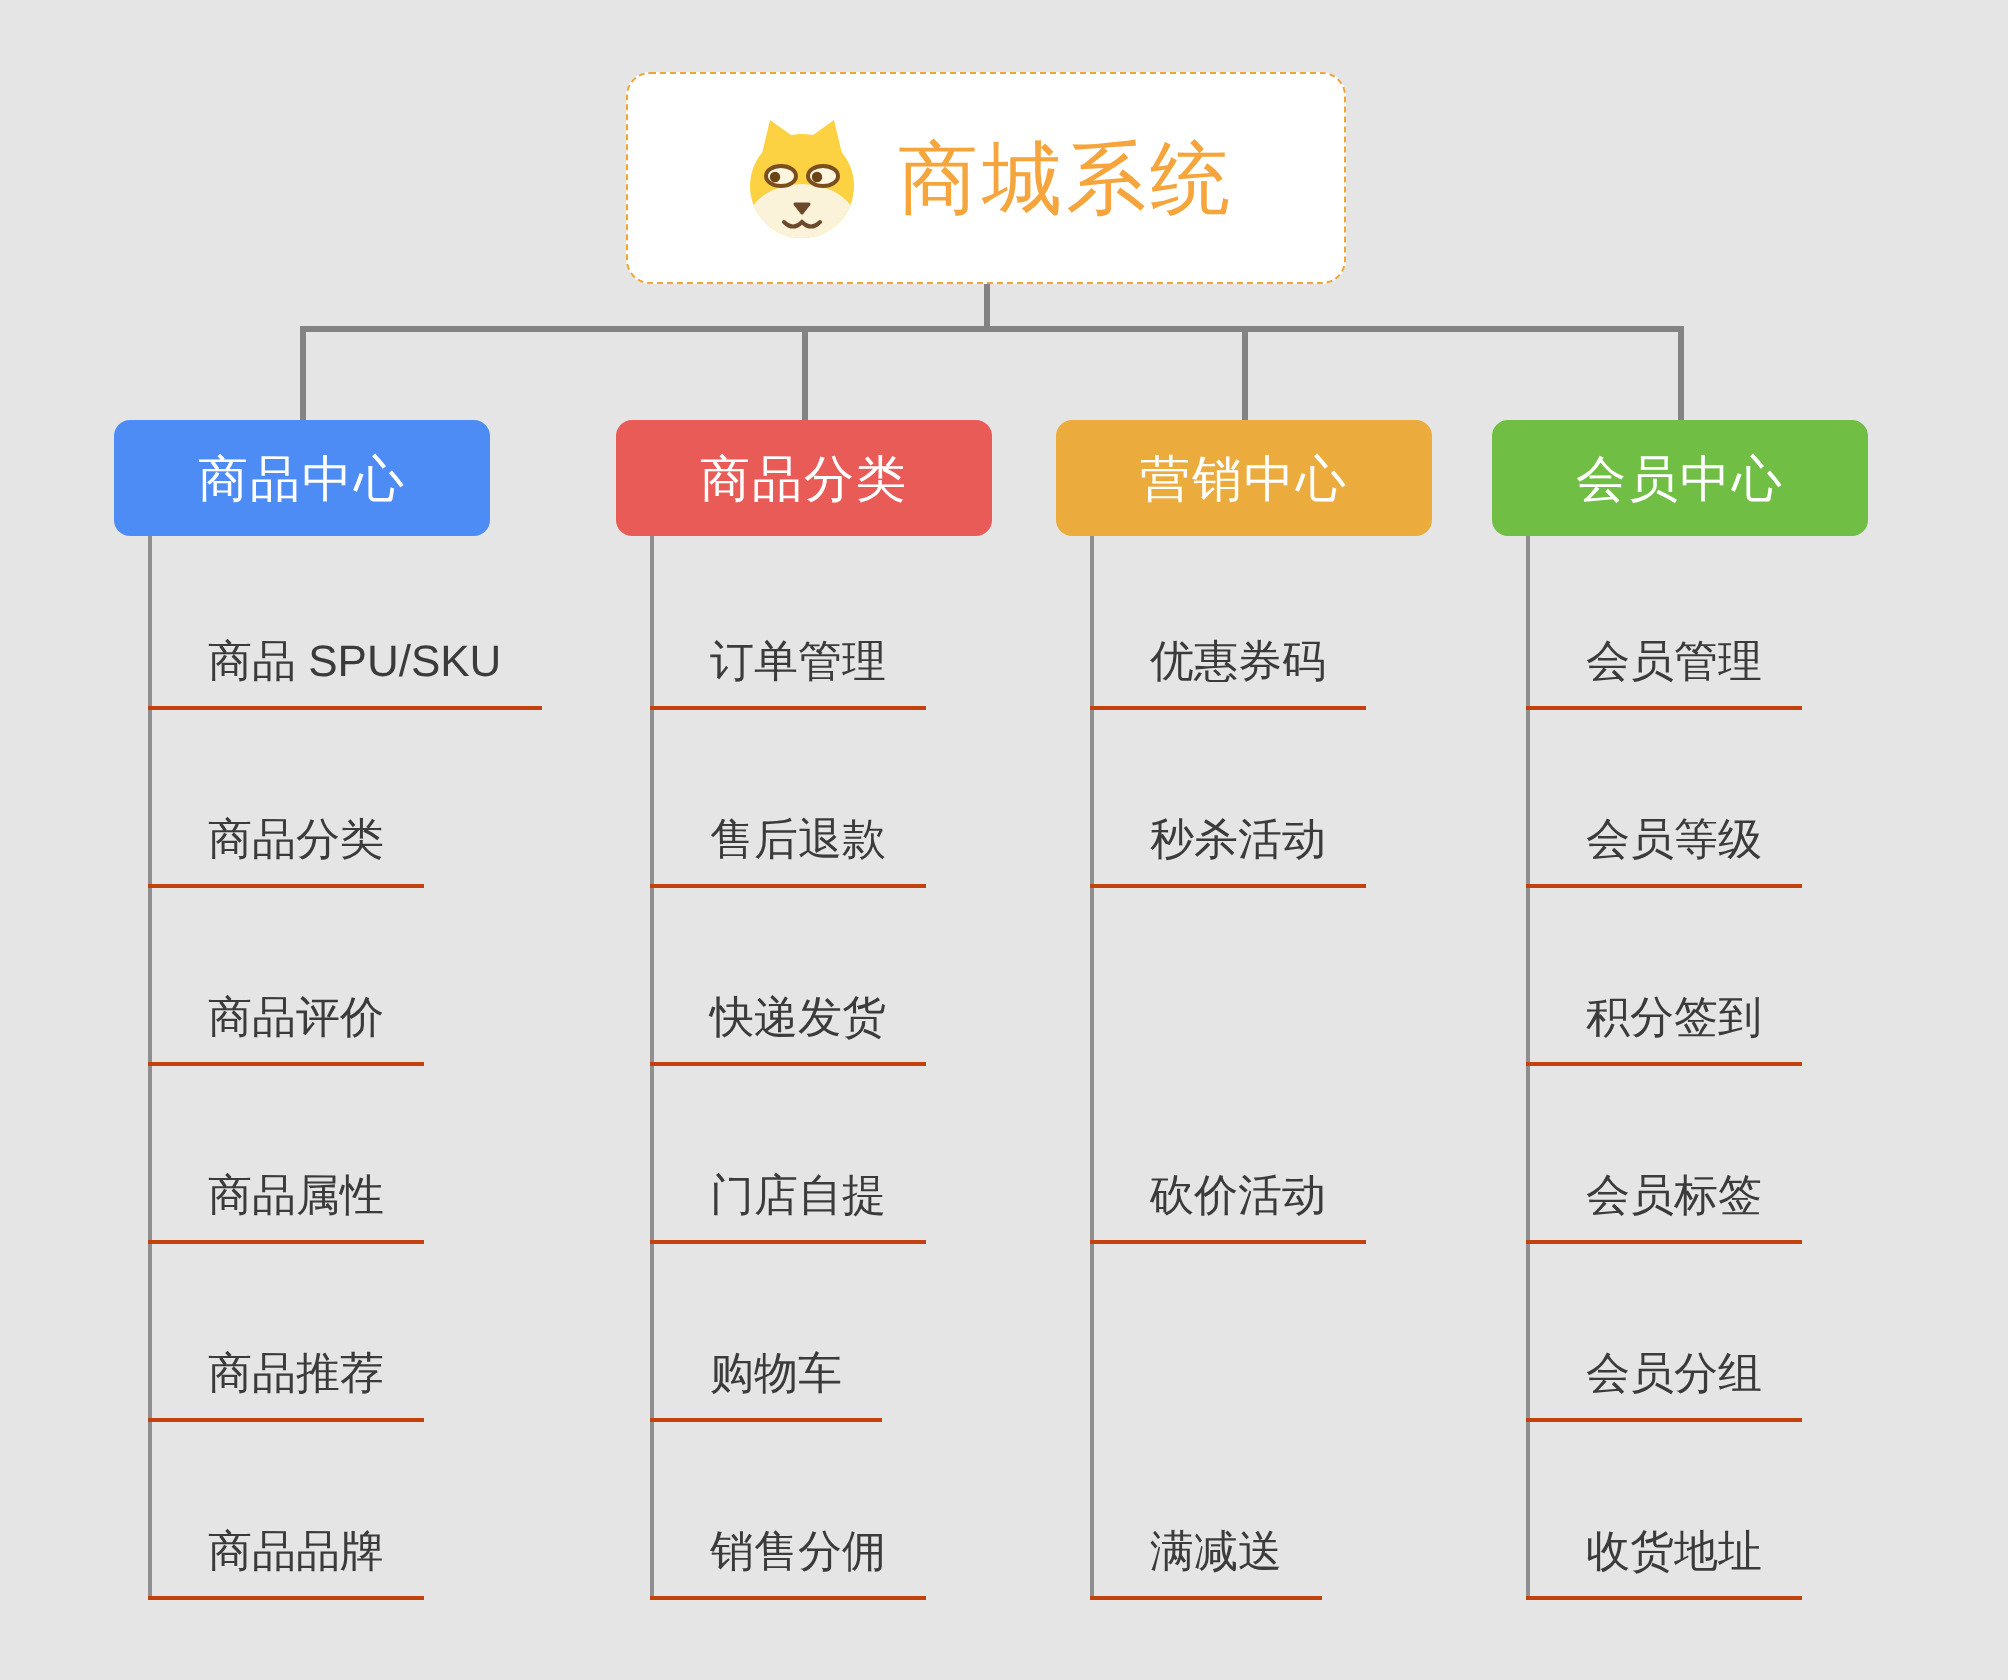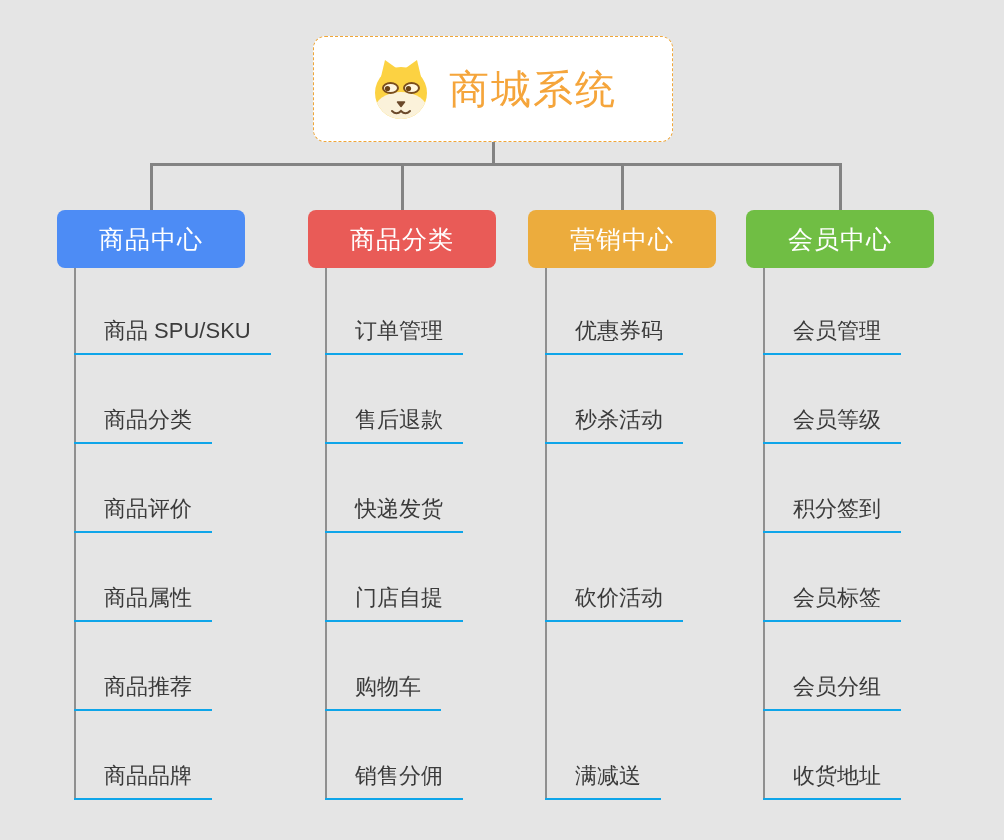--- a/index.html
+++ b/index.html
@@ -25,21 +25,21 @@
 
   .branch{position:absolute;top:210px;width:260px;height:600px;}
   .b0{left:57px}.b1{left:308px}.b2{left:528px}.b3{left:746px}
   .branch-box{
     width:188px;height:58px;border-radius:8px;color:#ffffff;font-size:25px;
     display:flex;align-items:center;justify-content:center;letter-spacing:1px;
   }
   .trunk{position:absolute;left:17px;top:58px;width:2px;height:532px;background:#8f8f8f;}
   .item{
     position:absolute;left:17px;padding:0 20px 7px 30px;
-    border-bottom:2px solid #0ea5e9;font-size:22px;line-height:31px;
+    border-bottom:2px solid #c2410c;font-size:22px;line-height:31px;
     color:#3b3b3b;white-space:nowrap;
   }
   .i1{top:105px}.i2{top:194px}.i3{top:283px}.i4{top:372px}.i5{top:461px}.i6{top:550px}
 </style>
 </head>
 <body>
 
 <div class="canvas">
 
   <div class="line v-root"></div>

